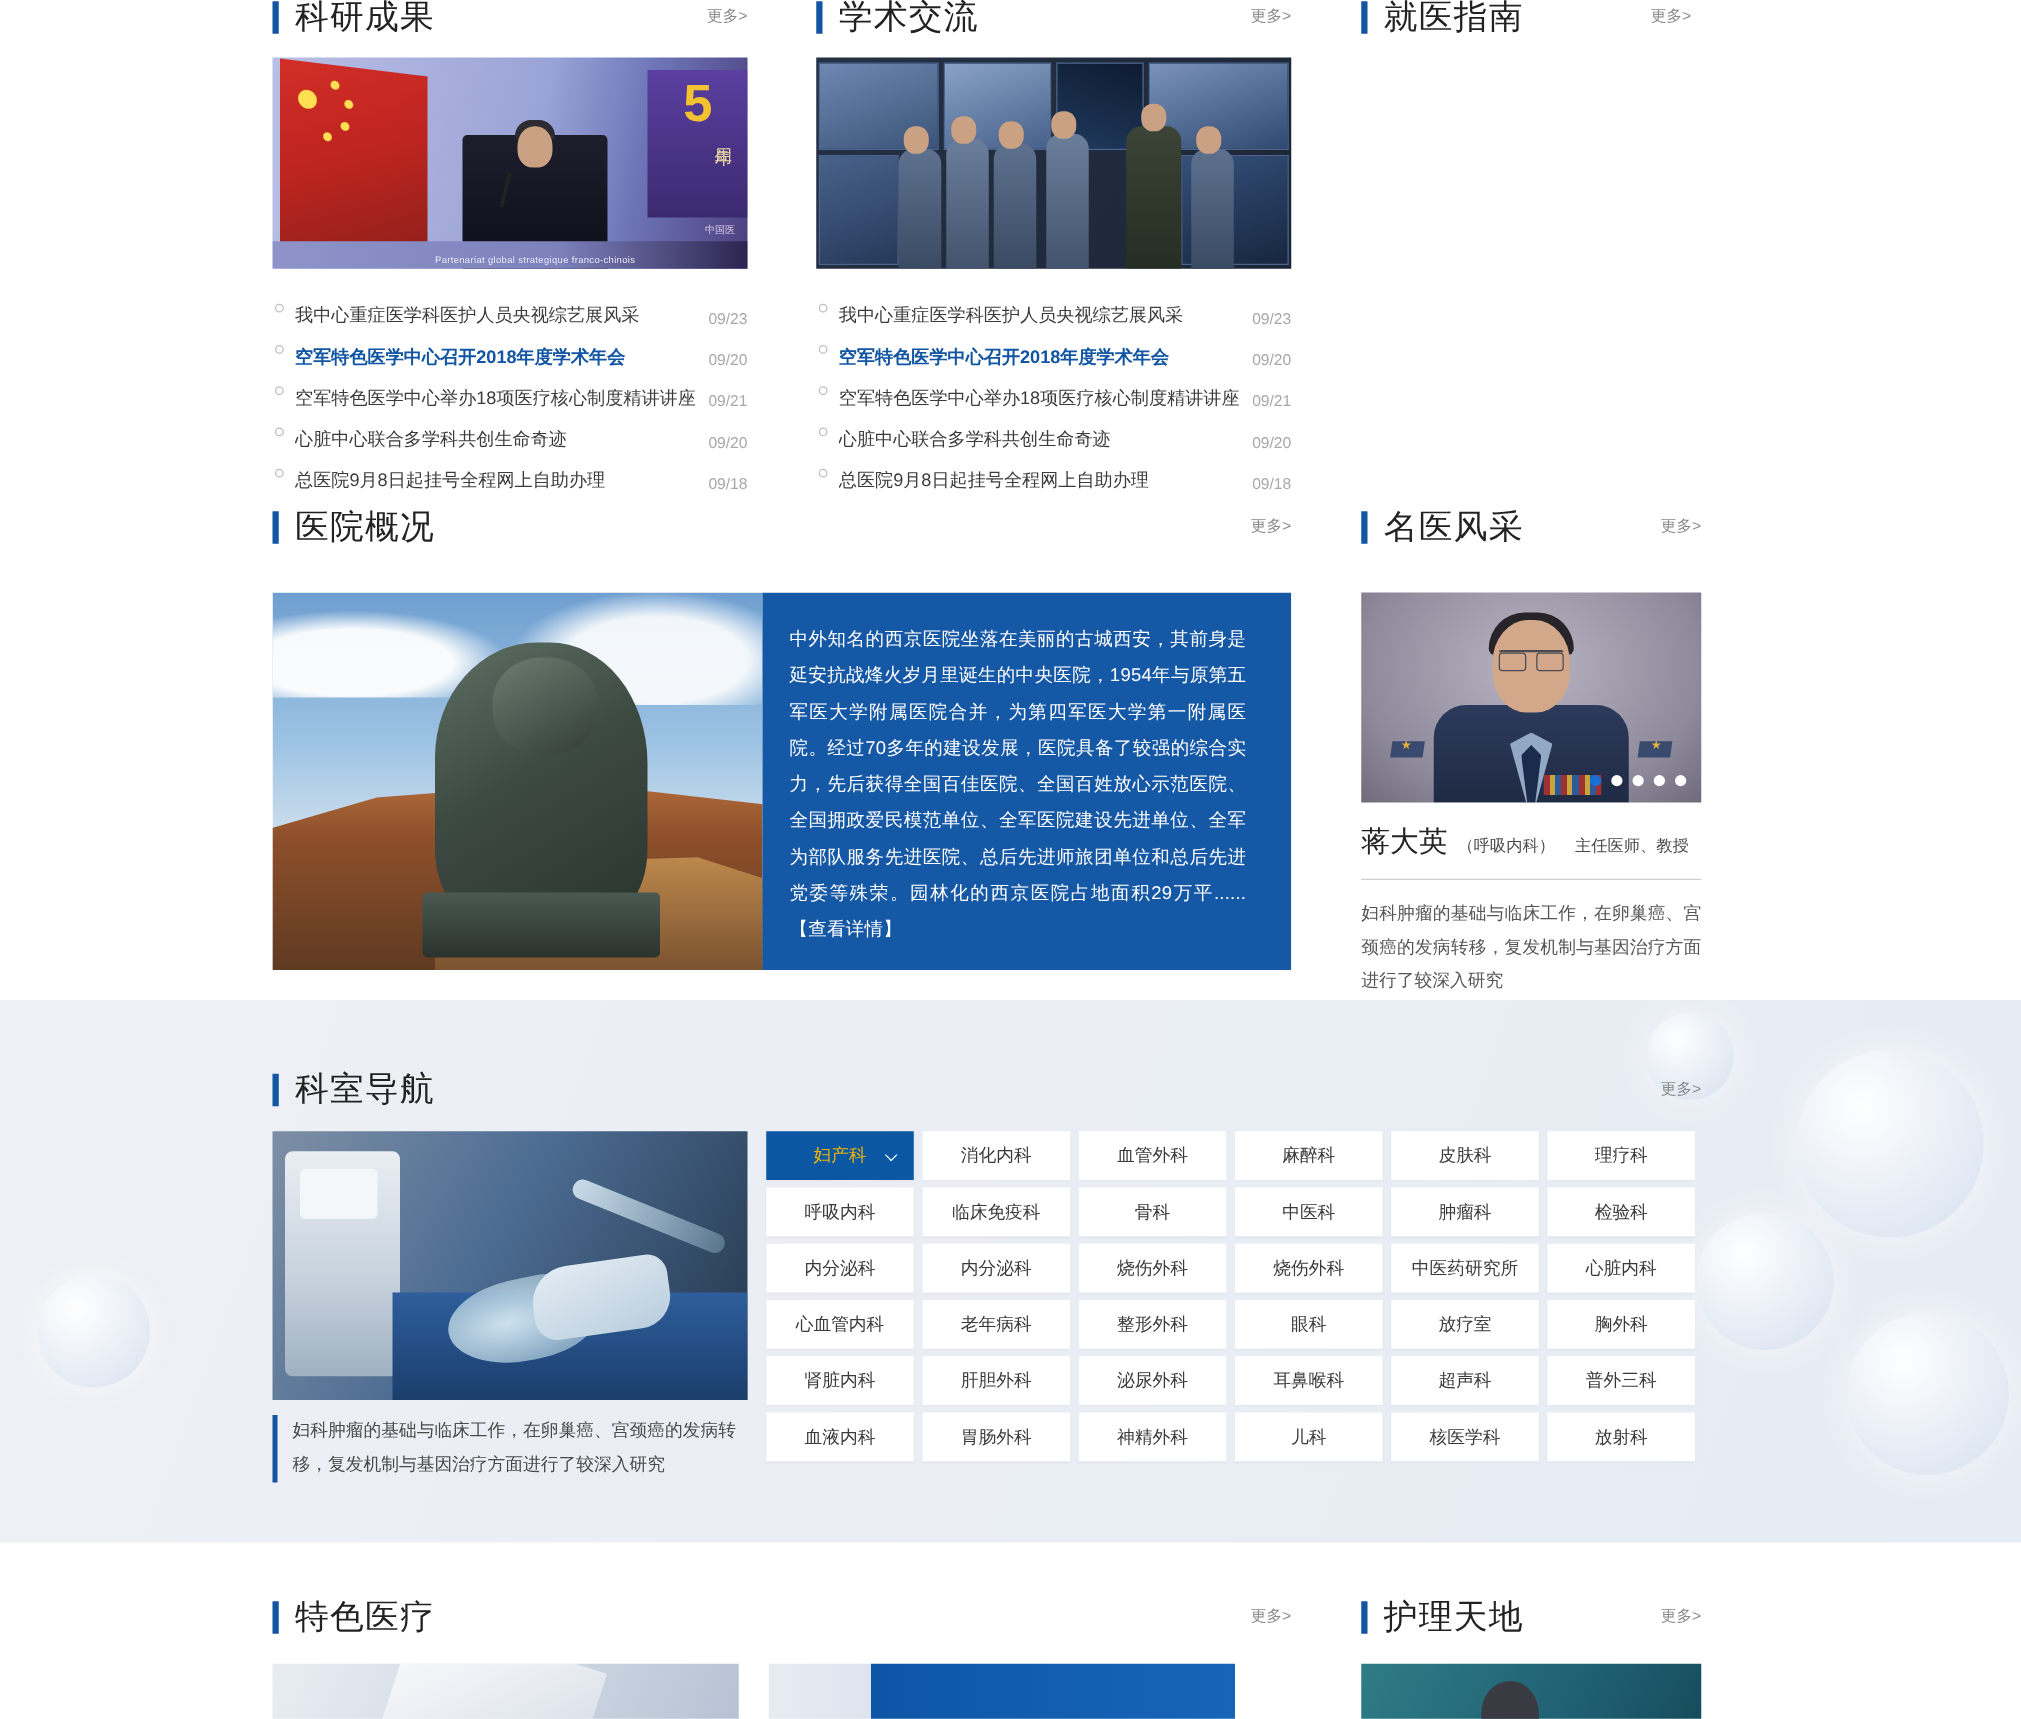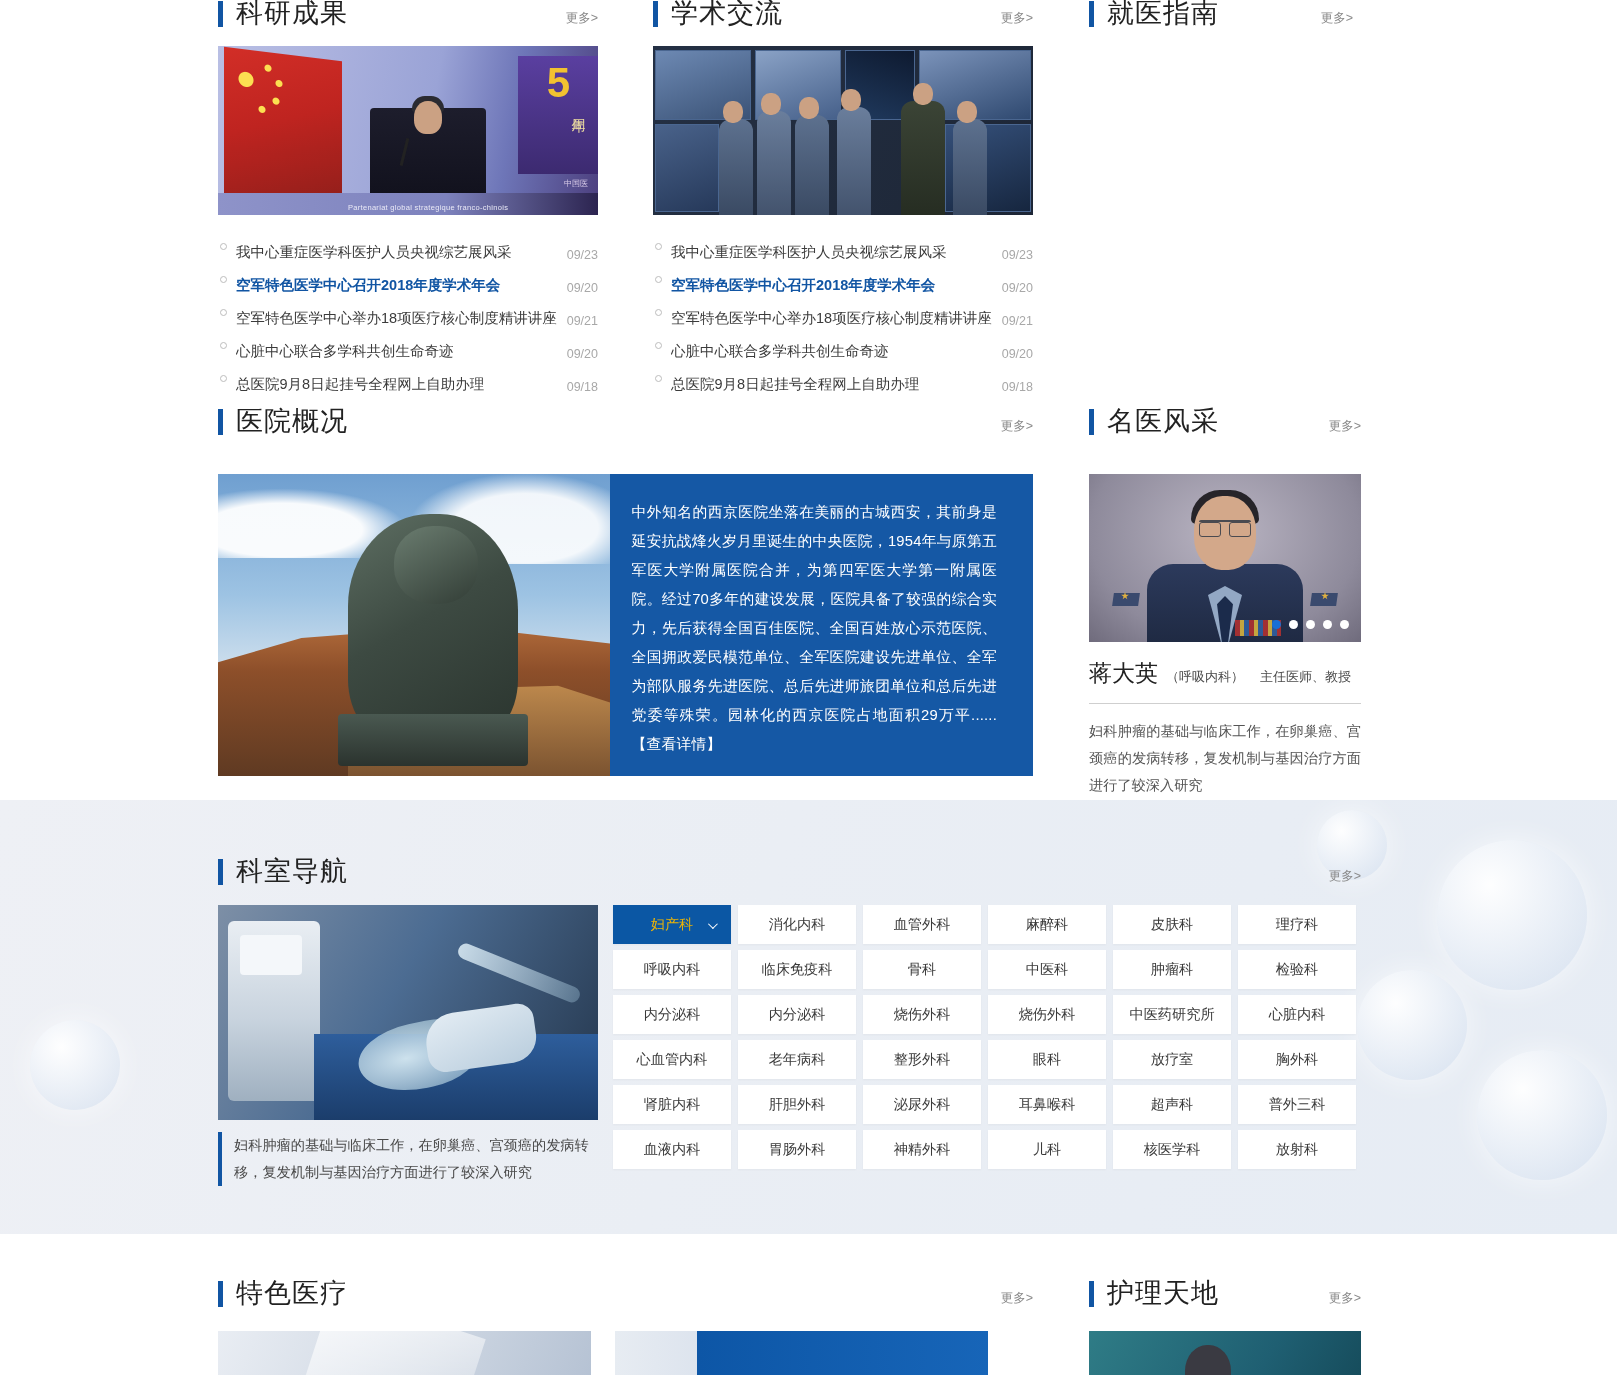--- a/index.html
+++ b/index.html
@@ -7,21 +7,21 @@
     width: 1617px;
     background: #ffffff;
     font-family: "Liberation Sans", "DejaVu Sans", sans-serif;
     color: #333;
   }
   body { width: 1617px; height: 1375px; overflow: hidden; position: relative; }
 
   
   .sec-title {
     display: flex;
-    align-items: flex-end;
+    align-items: center;
     justify-content: space-between;
   }
   .sec-title .tl {
     display: flex;
     align-items: center;
   }
   .bar {
     width: 5px;
     height: 26px;
     background: #1155a3;

